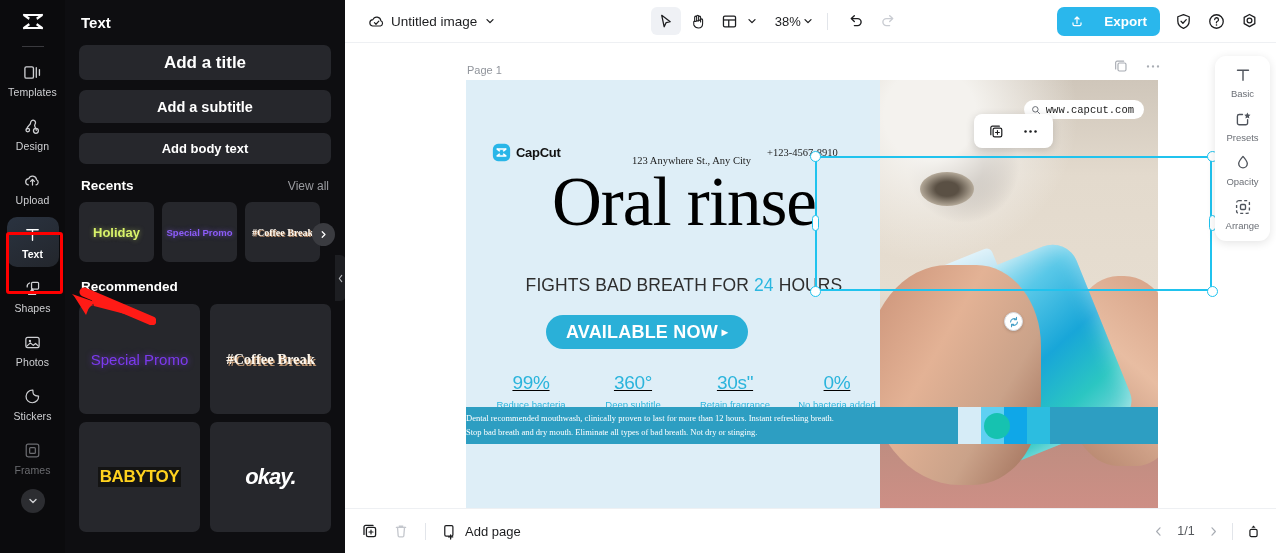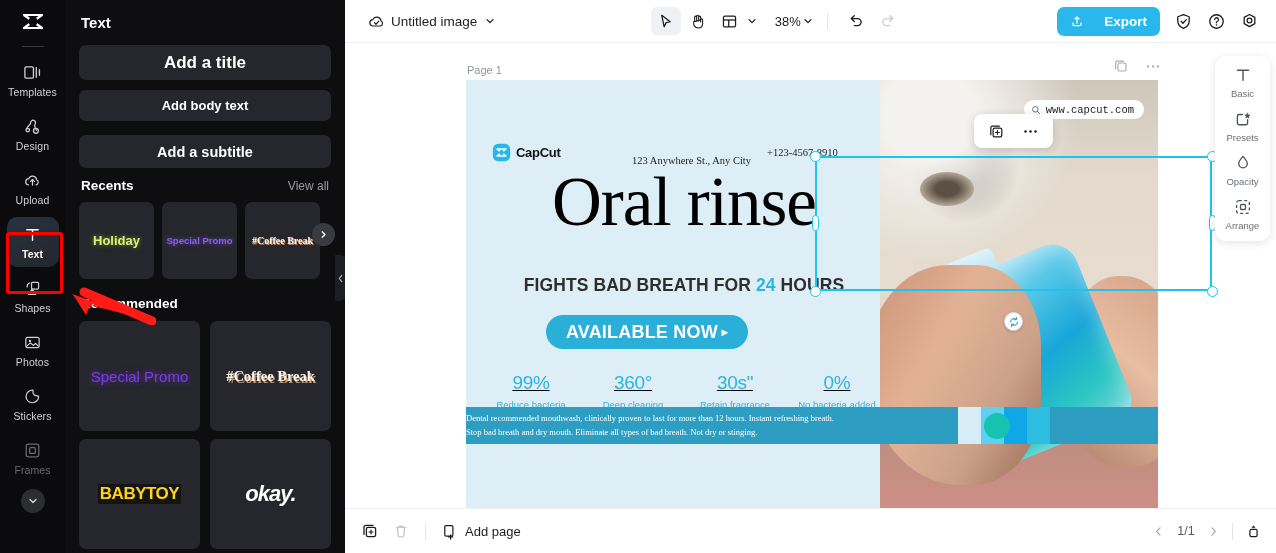--- a/index.html
+++ b/index.html
@@ -50,21 +50,21 @@
     display: flex; align-items: center; justify-content: center;
   }
   .big-btn.t1 { height: 35px; font-size: 17px; font-weight: bold; margin-bottom: 10px; }
   .big-btn.t2 { height: 33px; font-size: 14.5px; font-weight: bold; margin-bottom: 10px; }
   .big-btn.t3 { height: 31px; font-size: 13px; font-weight: bold; margin-bottom: 14px; }
   .sec-head { display: flex; align-items: baseline; justify-content: space-between; margin: 4px 2px 9px; }
   .sec-head .h { color: #fff; font-size: 13.5px; font-weight: bold; }
   .sec-head .v { color: #9a9ba0; font-size: 12px; cursor: pointer; }
   .recents { display: flex; gap: 8px; position: relative; }
   .rcard {
-    width: 75px; height: 77px; background: #26272c; border-radius: 7px;
+    width: 75px; height: 60px; background: #26272c; border-radius: 7px;
     display: flex; align-items: center; justify-content: center; cursor: pointer; overflow: hidden;
   }
   .rcard span { font-size: 11px; white-space: nowrap; }
   .rc1 span { color: #d8f26a; font-weight: bold; font-size: 13px; text-shadow: 0 0 5px rgba(216,242,106,.5); }
   .rc2 span { color: #8b5cf6; font-weight: bold; font-size: 9.5px; text-shadow: 0 0 5px rgba(139,92,246,.6); }
   .rc3 span { color: #fdf6ec; font-family: "Liberation Serif", serif; font-weight: bold; font-size: 10px; text-shadow: 1px 1px 0 #b98a66; }
   .rnext {
     position: absolute; right: -4px; top: 21px; width: 23px; height: 23px; border-radius: 50%;
     background: #3a3b40; display: flex; align-items: center; justify-content: center; cursor: pointer;
   }
@@ -124,21 +124,21 @@
   .ab-brand .bn { font-size: 13px; font-weight: bold; color: #111; letter-spacing: -.3px; }
   .ab-addr { position: absolute; left: 166px; top: 75px; font-family: "Liberation Serif", serif; font-size: 10.5px; color: #1b1b1b; }
   .ab-phone { position: absolute; left: 301px; top: 67px; font-family: "Liberation Serif", serif; font-size: 10.5px; color: #1b1b1b; }
   .ab-title {
     position: absolute; left: 18px; top: 88px; width: 400px;
     font-family: "Liberation Serif", serif; font-size: 69px; color: #000;
     line-height: 1; letter-spacing: -1px; text-align: center;
   }
   .ab-sub {
     position: absolute; left: 18px; top: 195px; width: 400px; text-align: center;
-    font-size: 17.5px; font-weight: bold; color: #2e2e2e; letter-spacing: .1px;
+    font-size: 17.5px; font-weight: normal; color: #2e2e2e; letter-spacing: .1px;
   }
   .ab-sub em { font-style: normal; color: #2bb7e0; }
   .ab-cta {
     position: absolute; left: 80px; top: 235px; width: 202px; height: 34px;
     background: #2ab0d8; border-radius: 18px; color: #fff; font-size: 18px; font-weight: bold;
     display: flex; align-items: center; justify-content: center; gap: 4px; letter-spacing: .2px;
   }
   .stats { position: absolute; left: 14px; top: 292px; width: 408px; display: flex; }
   .stat { flex: 1; text-align: center; text-decoration: underline; }
   .stat .v { font-size: 19px; color: #2bb4dc; font-weight: normal; letter-spacing: -.3px; }
@@ -351,22 +351,22 @@
         </svg>
     </div>
 
     <div class="hl-box"></div>
   </div>
 
   <div class="panel">
     <div class="panel-title">Text</div>
 
     <button class="big-btn t1">Add a title</button>
+    <button class="big-btn t2">Add a subtitle</button>
     <button class="big-btn t3">Add body text</button>
-    <button class="big-btn t2">Add a subtitle</button>
 
     <div class="sec-head">
       <span class="h">Recents</span>
       <span class="v">View all</span>
     </div>
 
     <div class="recents">
       <div class="rcard rc1">
         <span>Holiday</span>
       </div>
@@ -541,21 +541,21 @@
           <span style="font-size:12px;">▸</span>
         </div>
 
         <div class="stats">
           <div class="stat">
             <div class="v">99%</div>
             <div class="l">Reduce bacteria</div>
           </div>
           <div class="stat">
             <div class="v">360°</div>
-            <div class="l">Deep cleaning</div>
+            <div class="l">Deep subtitle</div>
           </div>
           <div class="stat">
             <div class="v">30s"</div>
             <div class="l">Retain fragrance</div>
           </div>
           <div class="stat">
             <div class="v">0%</div>
             <div class="l">No bacteria added</div>
           </div>
         </div>

